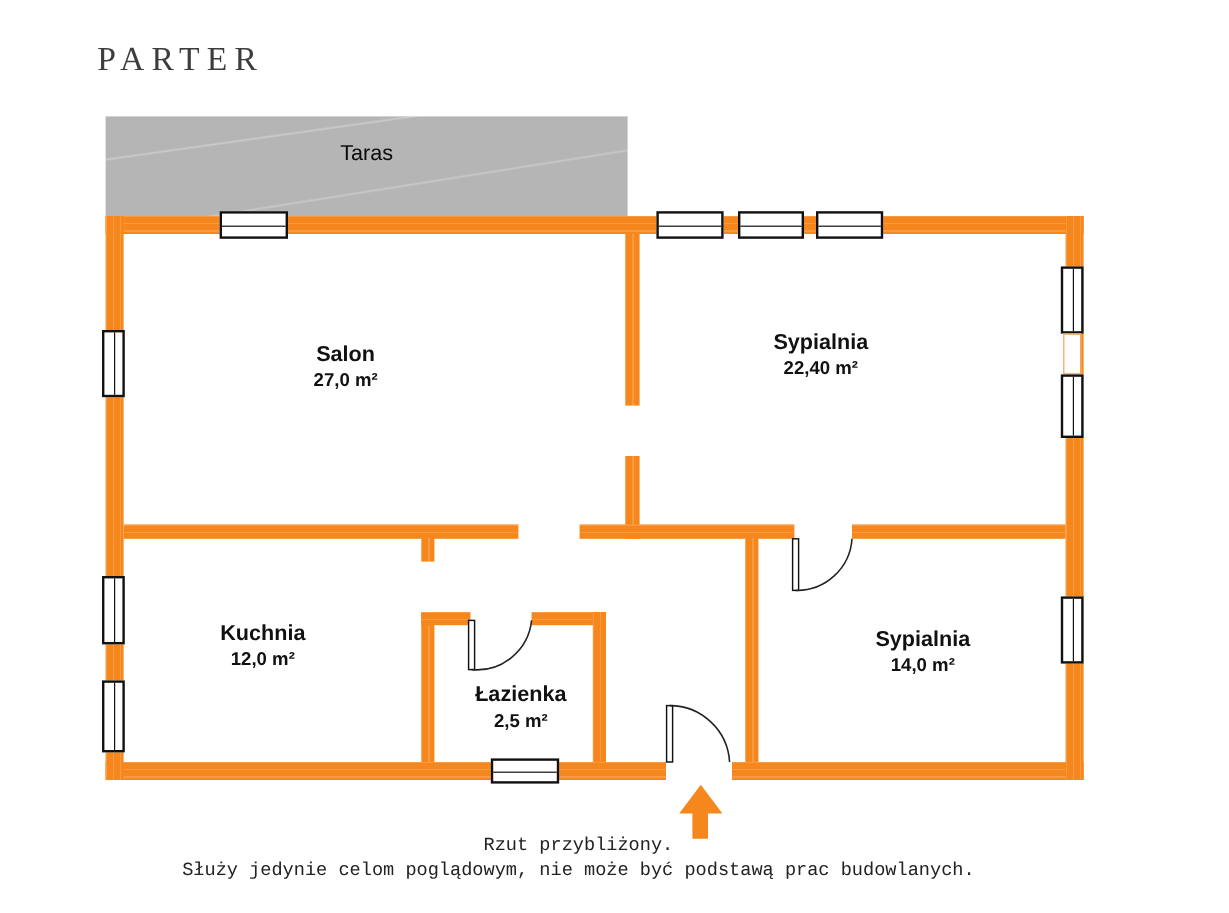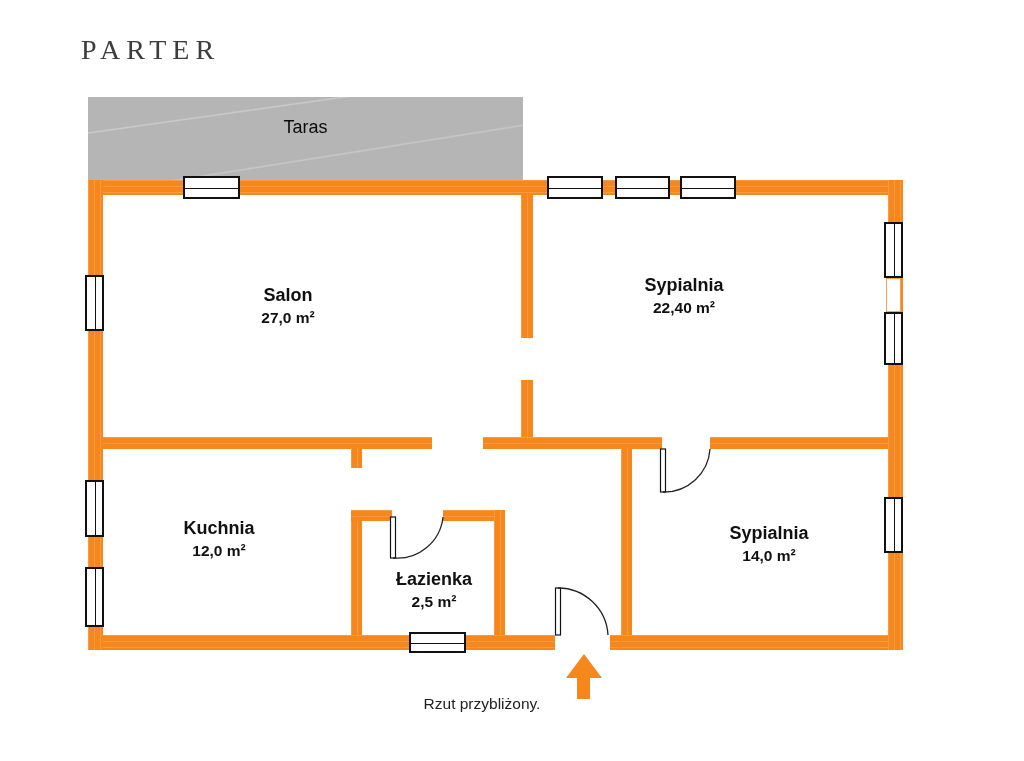--- a/index.html
+++ b/index.html
@@ -41,21 +41,21 @@
   .doors path{fill:none;stroke:#222;stroke-width:1.3px;}
   .doors rect{fill:#fff;stroke:#111;stroke-width:1.2px;}
   .entrance-arrow{position:absolute;left:0;top:0;width:1024px;height:761px;pointer-events:none;}
   .entrance-arrow polygon{fill:var(--wall);}
   .room-label{position:absolute;transform:translate(-50%,-50%);text-align:center;line-height:1.22;font-weight:bold;}
   .room-name{display:block;font-size:18px;}
   .room-area{display:block;font-size:15.5px;margin-top:2px;}
   .room-label.przedpokoj .room-area{transform:translateX(49px);margin-top:7px;}
   .footer{
     position:absolute;left:482px;top:694px;transform:translateX(-50%);
-    text-align:center;font-size:15.5px;line-height:1.35;color:var(--footer_color);white-space:nowrap;
+    text-align:center;font-size:15.5px;line-height:1.35;color:var(--footer_color);white-space:nowrap;font-family:Liberation Mono, monospace;
   }
 </style>
 </head>
 <body>
 
 <div class="canvas">
 
   <div class="plan-title">PARTER</div>
 
   <div class="terrace">
@@ -125,15 +125,16 @@
     <span class="room-name">Łazienka</span>
     <span class="room-area">2,5 m²</span>
   </div>
   <div class="room-label" style="left:769px;top:544px">
     <span class="room-name">Sypialnia</span>
     <span class="room-area">14,0 m²</span>
   </div>
 
   <div class="footer">
     <div>Rzut przybliżony.</div>
+    <div>Służy jedynie celom poglądowym, nie może być podstawą prac budowlanych.</div>
   </div>
 
 </div>
 
 </body></html>

